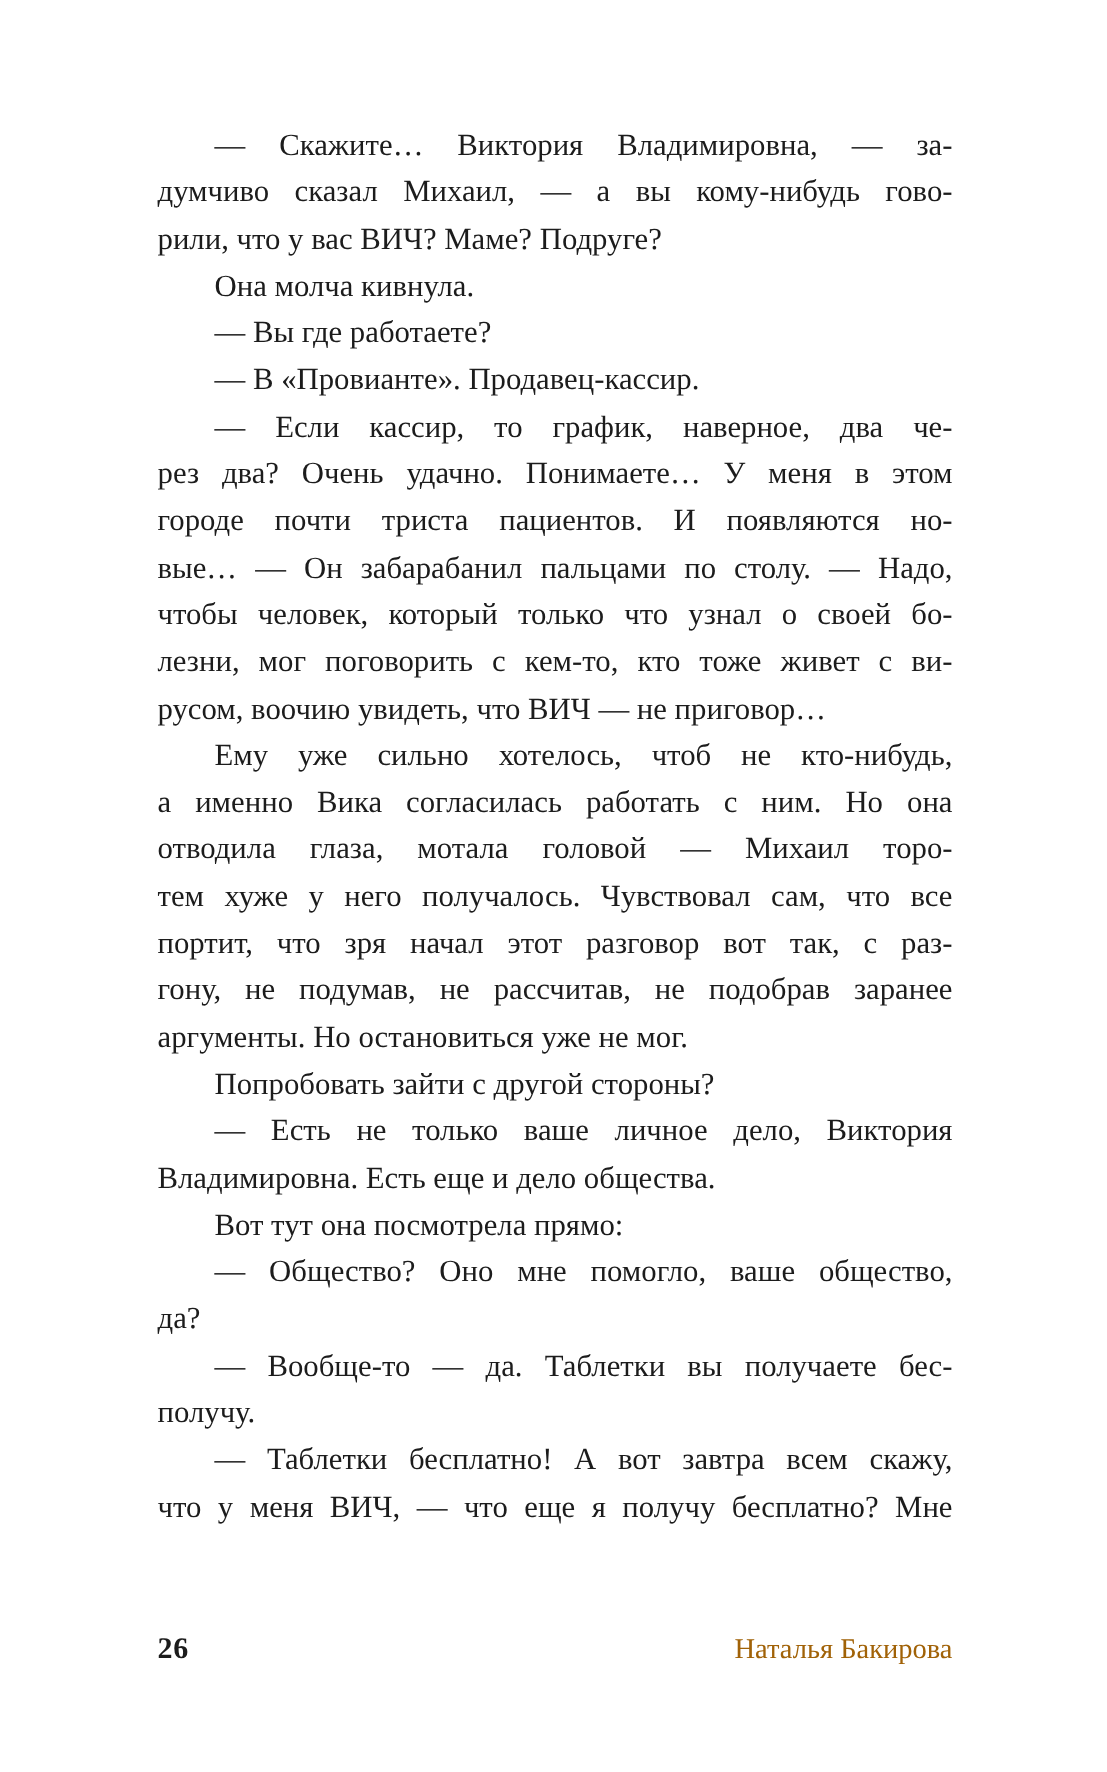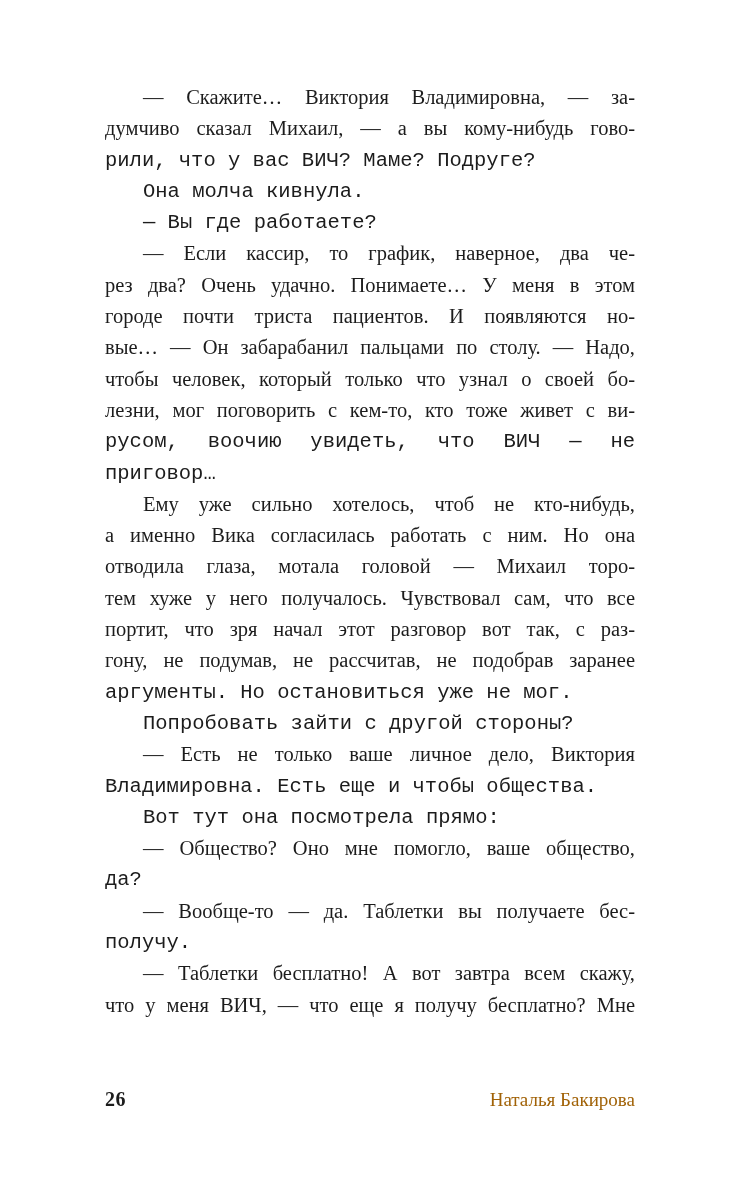--- a/index.html
+++ b/index.html
@@ -31,21 +31,20 @@
   .line {
     text-align: justify;
     text-align-last: justify;
     min-height: 31.3px;
   }
   .line.first {
     text-indent: 38px;
   }
   .line.last {
     text-align-last: left;
-    font-family: Liberation Mono, monospace;
   }
   .footer {
     position: absolute;
     left: 105px;
     right: 103px;
     top: 1088px;
     display: flex;
     justify-content: space-between;
     align-items: center;
   }
@@ -69,20 +68,23 @@
         <div class="line">думчиво сказал Михаил, — а вы кому-нибудь гово-</div>
         <div class="line last">рили, что у вас ВИЧ? Маме? Подруге?</div>
       </div>
       <div class="paragraph">
         <div class="line first last">Она молча кивнула.</div>
       </div>
       <div class="paragraph">
         <div class="line first last">— Вы где работаете?</div>
       </div>
       <div class="paragraph">
+        <div class="line first last">— В «Провианте». Продавец-кассир.</div>
+      </div>
+      <div class="paragraph">
         <div class="line first">— Если кассир, то график, наверное, два че-</div>
         <div class="line">рез два? Очень удачно. Понимаете… У меня в этом</div>
         <div class="line">городе почти триста пациентов. И появляются но-</div>
         <div class="line">вые… — Он забарабанил пальцами по столу. — Надо,</div>
         <div class="line">чтобы человек, который только что узнал о своей бо-</div>
         <div class="line">лезни, мог поговорить с кем-то, кто тоже живет с ви-</div>
         <div class="line last">русом, воочию увидеть, что ВИЧ — не приговор…</div>
       </div>
       <div class="paragraph">
         <div class="line first">Ему уже сильно хотелось, чтоб не кто-нибудь,</div>
@@ -91,21 +93,21 @@
         <div class="line">тем хуже у него получалось. Чувствовал сам, что все</div>
         <div class="line">портит, что зря начал этот разговор вот так, с раз-</div>
         <div class="line">гону, не подумав, не рассчитав, не подобрав заранее</div>
         <div class="line last">аргументы. Но остановиться уже не мог.</div>
       </div>
       <div class="paragraph">
         <div class="line first last">Попробовать зайти с другой стороны?</div>
       </div>
       <div class="paragraph">
         <div class="line first">— Есть не только ваше личное дело, Виктория</div>
-        <div class="line last">Владимировна. Есть еще и чтобы общества.</div>
+        <div class="line last">Владимировна. Есть еще и дело общества.</div>
       </div>
       <div class="paragraph">
         <div class="line first last">Вот тут она посмотрела прямо:</div>
       </div>
       <div class="paragraph">
         <div class="line first">— Общество? Оно мне помогло, ваше общество,</div>
         <div class="line last">да?</div>
       </div>
       <div class="paragraph">
         <div class="line first">— Вообще-то — да. Таблетки вы получаете бес-</div>

